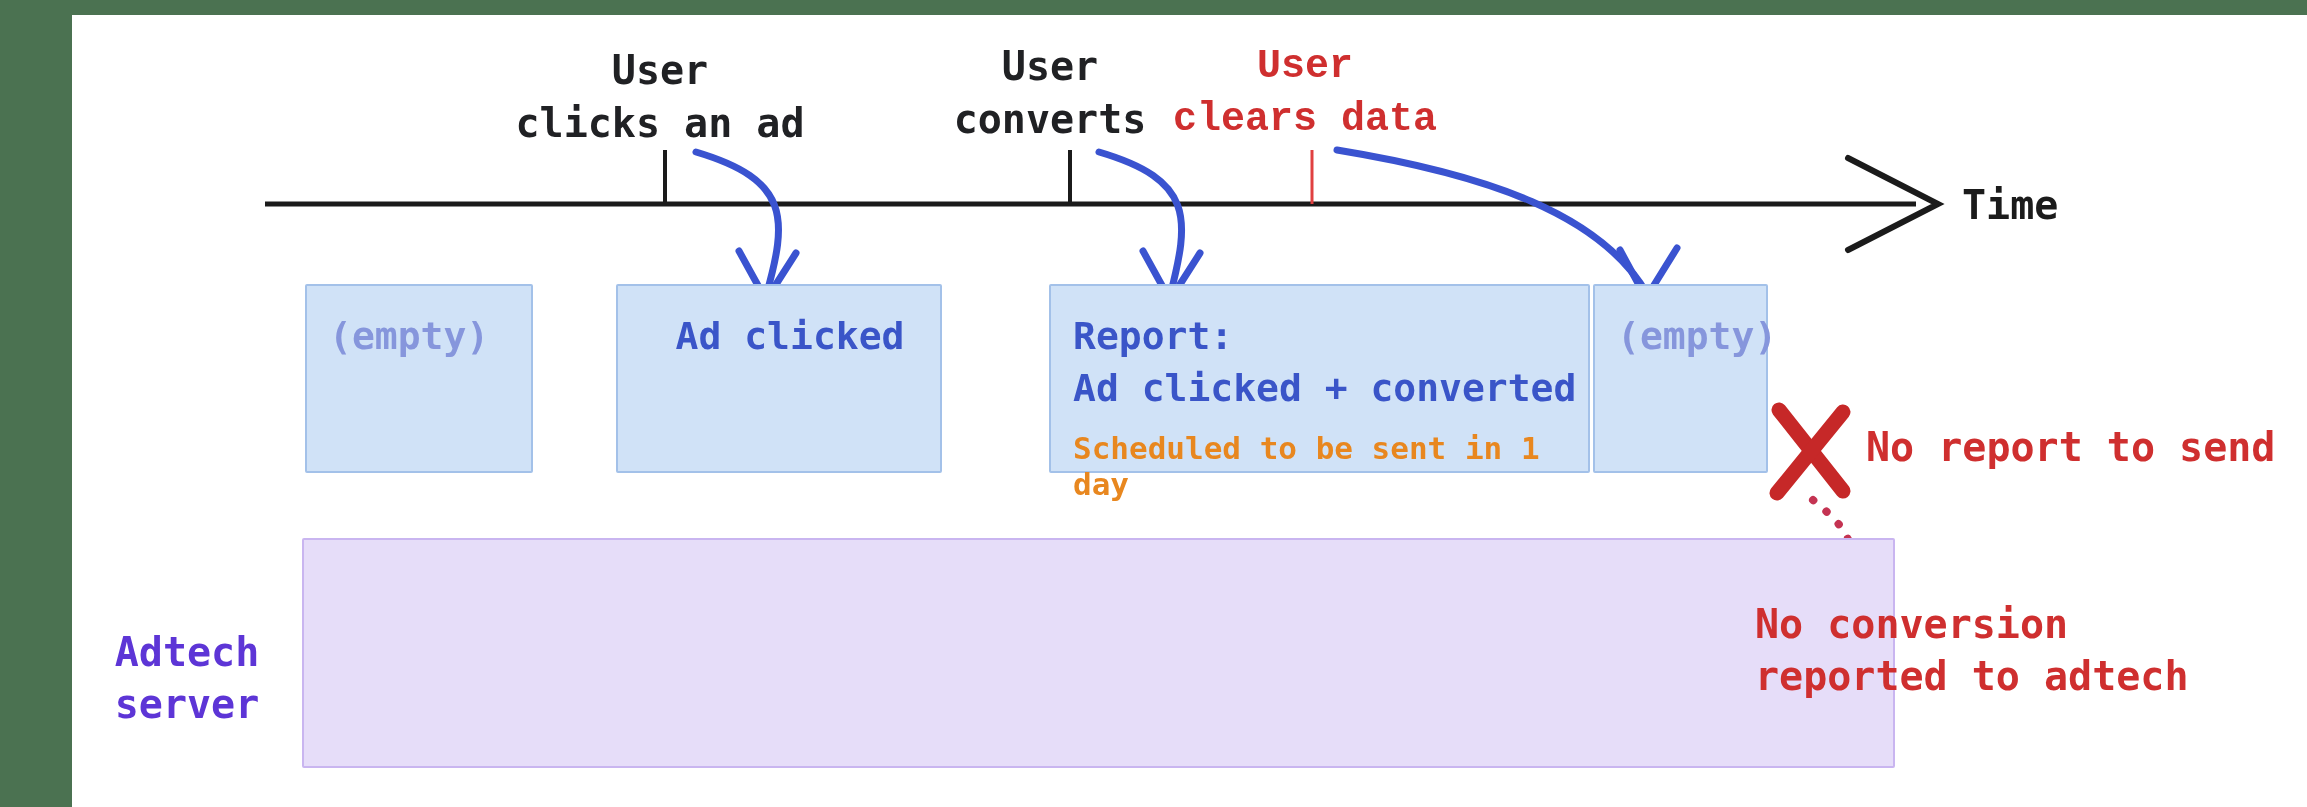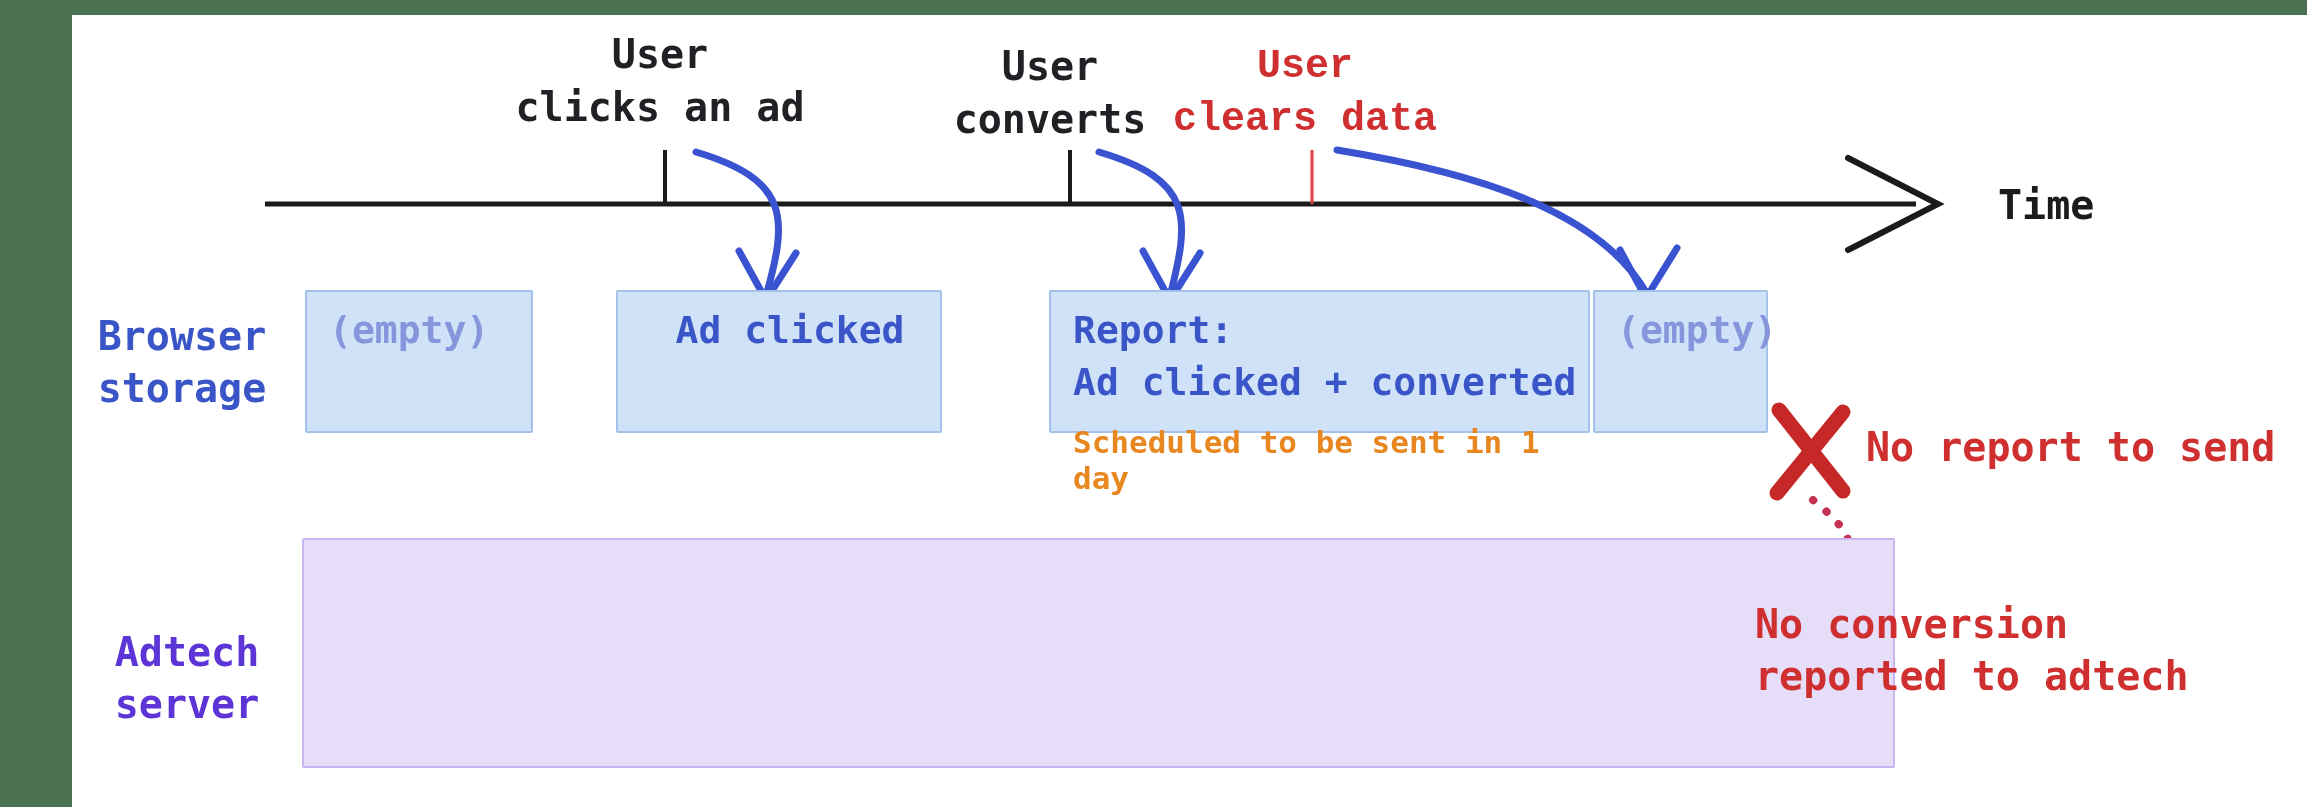--- a/index.html
+++ b/index.html
@@ -10,30 +10,30 @@
     font-weight:700;color:var(--ink);
   }
   .bar{position:absolute;background:var(--frame-green);}
   .bar.top{left:0;top:0;width:2307px;height:15px;}
   .bar.left{left:0;top:0;width:72px;height:807px;}
   .overlay{position:absolute;left:0;top:0;width:2307px;height:807px;}
 
   .txt{position:absolute;white-space:pre;}
   .event-label{width:400px;text-align:center;font-size:40px;line-height:53px;}
   .event-label.red{color:var(--red);}
-  .time-label{font-size:40px;color:var(--timeline-black);margin-left:36px;}
+  .time-label{font-size:40px;color:var(--timeline-black);}
 
   .lane-label{width:210px;text-align:center;font-size:40px;line-height:52px;}
   .lane-label.browser{color:var(--box-text-blue);}
   .lane-label.adtech{color:var(--adtech-purple);}
 
   .sbox{
-    position:absolute;top:290px;height:143px;box-sizing:border-box;
+    position:absolute;top:284px;height:189px;box-sizing:border-box;
     background:var(--box-blue-fill);border:2px solid var(--box-blue-border);
-    border-radius:2px;padding:12px 0 0 22px;font-size:38px;line-height:52px;
+    border-radius:2px;padding:24px 0 0 22px;font-size:38px;line-height:52px;
     color:var(--box-text-blue);
   }
   .sbox .empty{color:var(--empty-text);}
   .sbox .note{margin-top:16px;font-size:31px;line-height:36px;color:var(--orange-note);}
 
   .server-box{
     position:absolute;left:302px;top:538px;width:1593px;height:230px;
     box-sizing:border-box;background:var(--purple-fill);
     border:2px solid var(--purple-border);border-radius:2px;
   }
@@ -69,31 +69,29 @@
       <path d="M1779,410 L1843,491"></path>
       <path d="M1843,412 L1777,493"></path>
     </g>
 
     <path d="M1813,500 C1836,519 1860,540 1847,569" fill="none" style="stroke:var(--dot-red)" stroke-width="8" stroke-linecap="round" stroke-dasharray="0.5 17"></path>
     <circle cx="1845" cy="572" r="6.5" style="fill:var(--dot-end)"></circle>
   </svg>
 
   <div class="txt time-label" style="left:1962px;top:182px;">Time</div>
 
-  <div class="txt event-label" style="left:460px;top:28px;"><span>User</span>
+  <div class="txt event-label" style="left:460px;top:44px;"><span>User</span>
 <span>clicks an ad</span></div>
 
   <div class="txt event-label" style="left:850px;top:40px;"><span>User</span>
 <span>converts</span></div>
 
   <div class="txt event-label red" style="left:1105px;top:40px;font-family:Liberation Mono, monospace;"><span>User</span>
 <span>clears data</span></div>
 
-  <div class="txt lane-label browser" style="left:77px;top:310px;"><span>Browser</span>
-<span>storage</span></div>
 
   <div class="txt lane-label adtech" style="left:82px;top:580px;margin-top:46px;"><span>Adtech</span>
 <span>server</span></div>
 
   <div class="sbox" style="left:305px;width:228px;">
     <span class="empty">(empty)</span>
   </div>
 
   <div class="sbox" style="left:616px;width:326px;text-align:center;">
     <span>Ad clicked</span>

